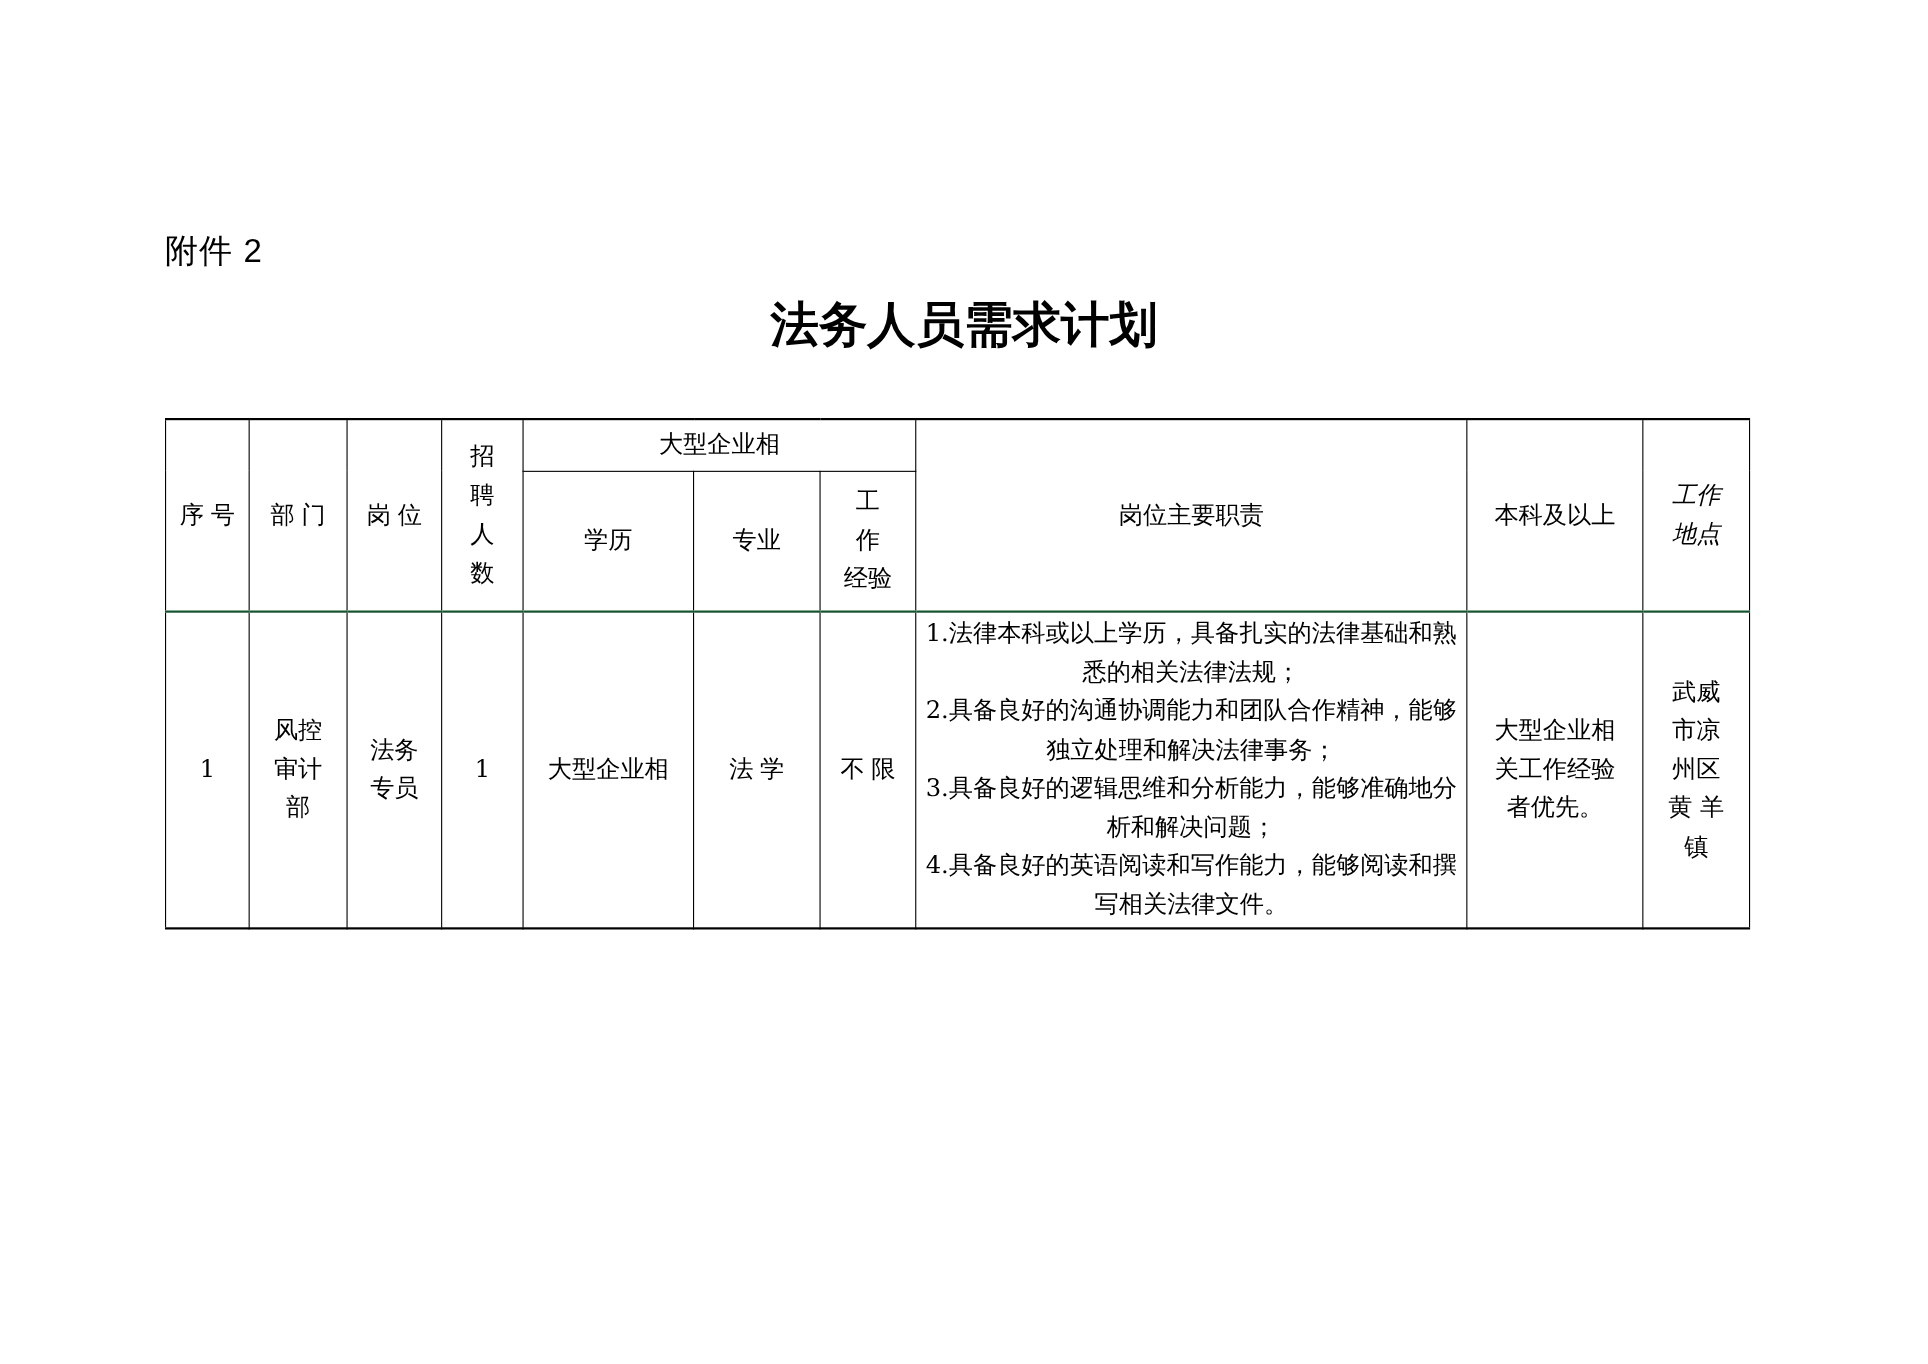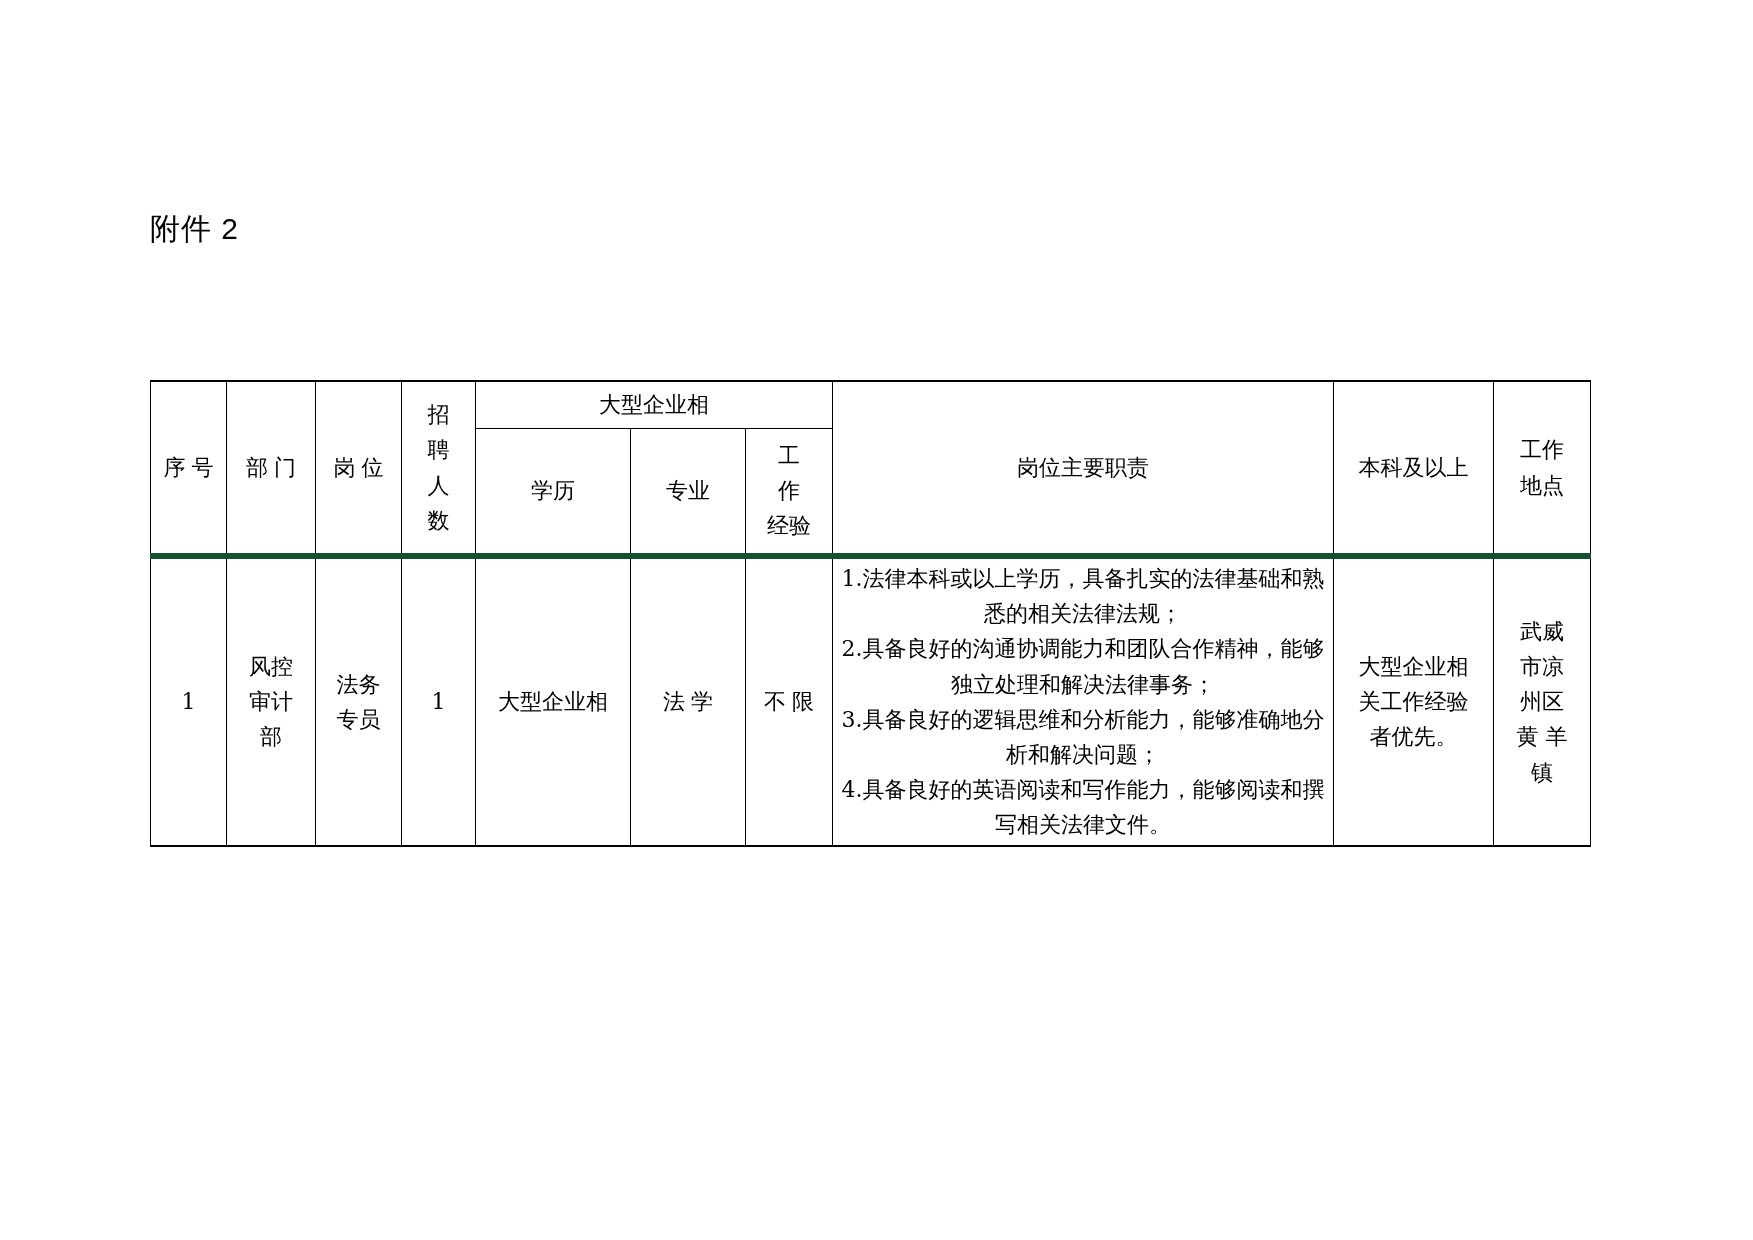--- a/index.html
+++ b/index.html
@@ -58,44 +58,45 @@
     text-align: center;
     vertical-align: middle;
     font-weight: normal;
     padding: 2px 4px;
     line-height: 1.6;
     overflow: hidden;
   }
   .jobs-table tr.row-group    { height: 47px;  }
   .jobs-table tr.row-subhead  { height: 128px; }
   .jobs-table tr.row-data     { height: 275px; }
-  .jobs-table tr.row-data > td { border-top: 6px solid #14532d; }
+  .jobs-table tr.row-data > td { border-top: 2px solid #14532d; }
 
   .bold { font-weight: bold; }
   .pre  { white-space: pre-line; }
   .ls   { letter-spacing: 6px; text-indent: 6px; margin-left: 20px; }
   .vstack    { line-height: 40px; }
-  .head-wrap { line-height: 40px; }
+  .head-wrap { line-height: 40px; font-style: italic; }
   .sub-wrap  { line-height: 40px; }
   .cell-lines { line-height: 37px; }
   .duties-cell {
     text-align: justify;
     text-justify: inter-ideograph;
     white-space: pre-line;
     line-height: 34px;
     padding: 2px 8px;
   }
 </style>
 </head>
 <body>
 
 <div class="page">
 
   <div class="attachment">附件 2</div>
 
+  <div class="doc-title">法务人员需求计划</div>
 
   <table class="jobs-table">
     <colgroup>
       <col style="width:76px">
       <col style="width:89px">
       <col style="width:86px">
       <col style="width:74px">
       <col style="width:155px">
       <col style="width:115px">
       <col style="width:87px">

